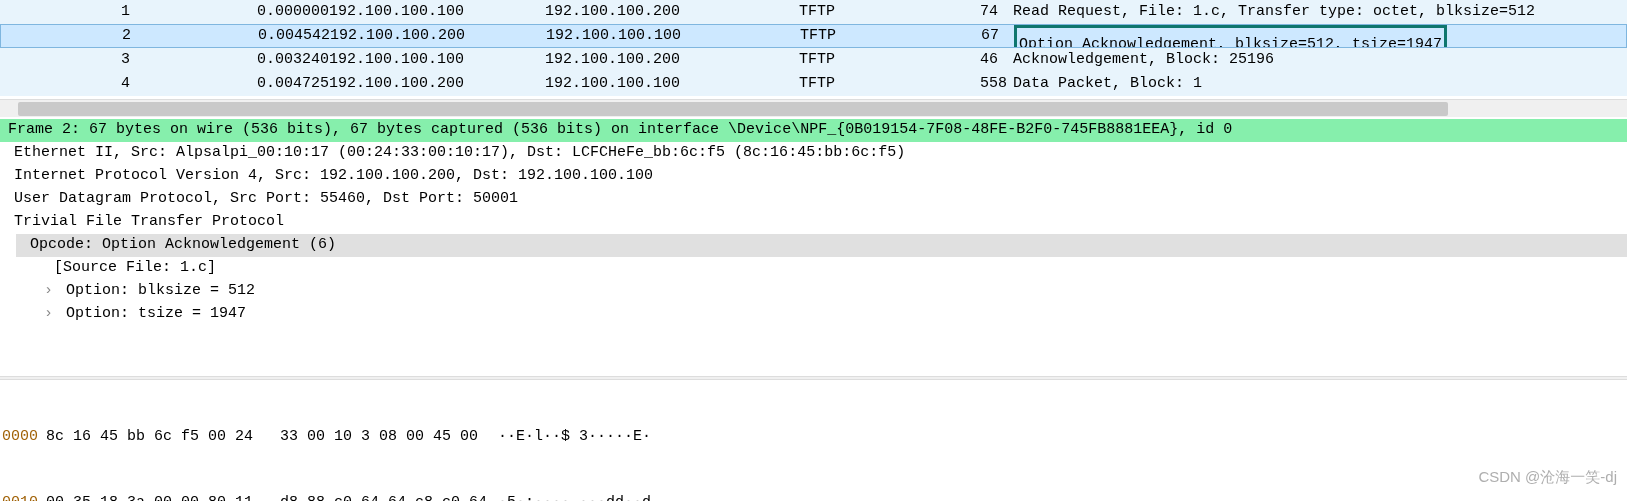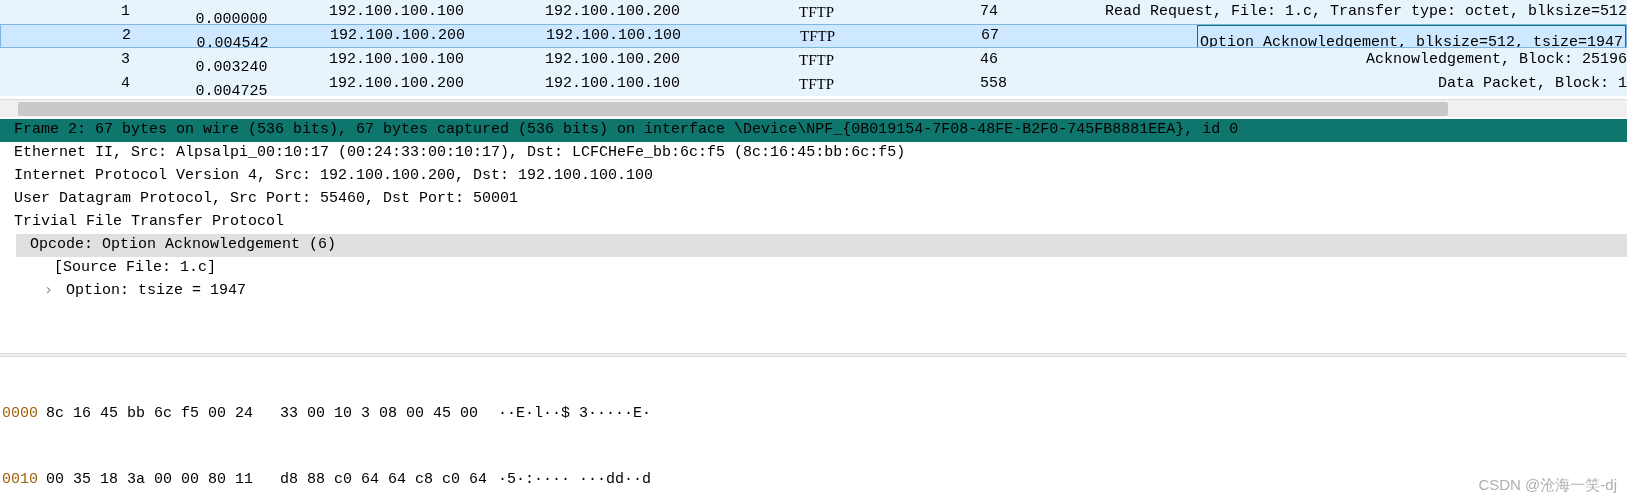--- a/index.html
+++ b/index.html
@@ -21,29 +21,29 @@
       display: flex;
       height: 24px;
       line-height: 24px;
       padding-left: 0;
     }
     .row.r1 { background: #e8f4fc; }
     .row.r3 { background: #e8f4fc; }
     .row.r4 { background: #e8f4fc; }
     .row.sel { background: #cde8ff; border: 1px solid #7fb6df; height:24px; line-height:22px; position: relative; }
     .col-no { width: 134px; text-align: right; padding-right: 4px; }
-    .col-time { width: 195px; text-align: center; margin-top: 8px; }
+    .col-time { width: 195px; text-align: right; }
     .col-src { width: 216px; text-align: left; }
     .col-dst { width: 254px; text-align: left; }
-    .col-proto { width: 181px; text-align: left; font-family: Liberation Serif, serif; }
+    .col-proto { width: 181px; text-align: left; }
     .col-len { width: 33px; text-align: left; padding-right: 4px; }
-    .col-info { flex: 1; text-align: right; overflow: hidden; }
+    .col-info { flex: 1; text-align: left; overflow: hidden; }
     .info-box {
       display: inline-block;
-      border: 1px solid #0f766e;
+      border: 3px solid #0f766e;
       padding: 8px 2px;
       line-height: 18px;
       height: 35px;
       vertical-align: middle;
     }
     .hscroll {
       height: 18px;
       background: #f0f0f0;
       border-top: 1px solid #ddd;
       position: relative;
@@ -57,39 +57,39 @@
       background: #c9c9c9;
       border-radius: 2px;
     }
     .details {
       padding: 2px 0 2px 14px;
       line-height: 22px;
       white-space: nowrap;
       font-size: 15px;
     }
     .dline { height: 23px; }
-    .dline.hl { background: #0f766e; margin-left:-14px; padding-left:14px; }
+    .dline.hl { background: #86efac; margin-left:-14px; padding-left:8px; }
     .dline.indent1 { padding-left: 16px; margin-left: 24px; }
     .dline.field-sel { background: #e0e0e0; margin-left: 2px; padding-left:14px; }
     .exp { display:inline-block; width:12px; color:#888; position:relative; left:-10px;}
     .divider { height: 4px; background: #f0f0f0; border-top:1px solid #ddd; border-bottom:1px solid #ddd; margin-top: 20px;}
     .hexpane {
       padding: 2px 0 2px 2px;
       line-height: 22px;
       font-size: 15px;
       white-space: pre;
     }
     .hexrow { display: flex; height: 22px; }
     .offset { color: #a16207; width: 44px; }
     .hexbytes { width: 452px; }
     .ascii { }
     .watermark {
       position: absolute;
       right: 10px;
-      bottom: 6px;
+      bottom: 14px;
       color: rgba(120,120,120,0.6);
       font-family: sans-serif;
       font-size: 15px;
       pointer-events: none;
     }
     .spacer-details { height: 28px; }
   </style>
 </head>
 <body>
 
@@ -137,20 +137,21 @@
 </div>
 
 <div class="details">
   <div class="dline hl">Frame 2: 67 bytes on wire (536 bits), 67 bytes captured (536 bits) on interface \Device\NPF_{0B019154-7F08-48FE-B2F0-745FB8881EEA}, id 0</div>
   <div class="dline">Ethernet II, Src: Alpsalpi_00:10:17 (00:24:33:00:10:17), Dst: LCFCHeFe_bb:6c:f5 (8c:16:45:bb:6c:f5)</div>
   <div class="dline">Internet Protocol Version 4, Src: 192.100.100.200, Dst: 192.100.100.100</div>
   <div class="dline">User Datagram Protocol, Src Port: 55460, Dst Port: 50001</div>
   <div class="dline">Trivial File Transfer Protocol</div>
   <div class="dline indent1 field-sel">Opcode: Option Acknowledgement (6)</div>
   <div class="dline indent1">[Source File: 1.c]</div>
+  <div class="dline indent1"><span class="exp">›</span><span>Option: blksize = 512</span></div>
   <div class="dline indent1"><span class="exp">›</span><span>Option: tsize = 1947</span></div>
   <div class="spacer-details"></div>
 </div>
 
 <div class="divider"></div>
 
 <div class="hexpane">
   <div class="hexrow"><span class="offset">0000</span><span class="hexbytes"><span>8c 16 45 bb 6c f5 00 24</span>   <span>33 00 10 3 08 00 45 00</span></span><span class="ascii">··E·l··$ 3·····E·</span></div>
   <div class="hexrow"><span class="offset">0010</span><span class="hexbytes"><span>00 35 18 3a 00 00 80 11</span>   <span>d8 88 c0 64 64 c8 c0 64</span></span><span class="ascii">·5·:···· ···dd··d</span></div>
   

